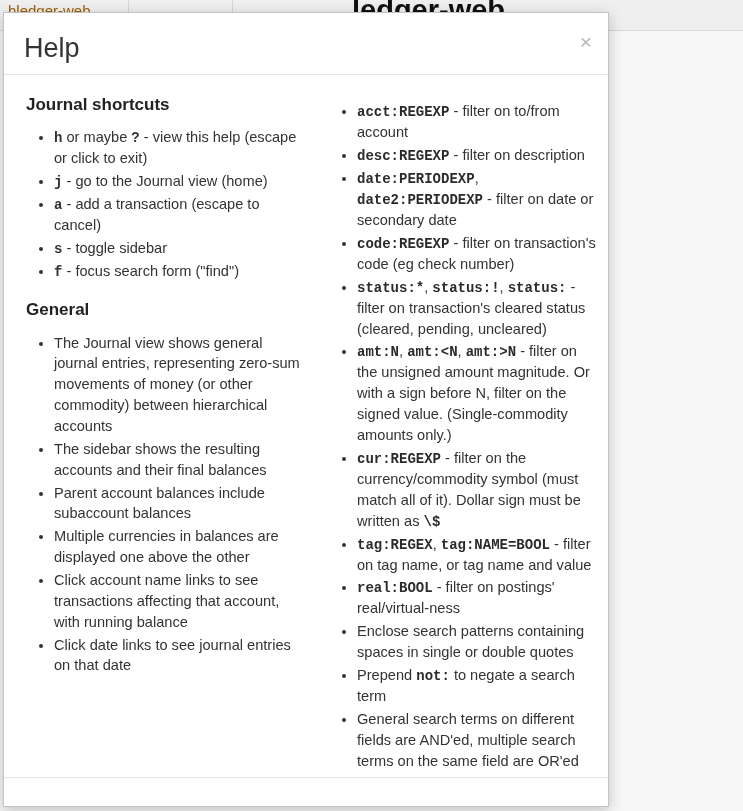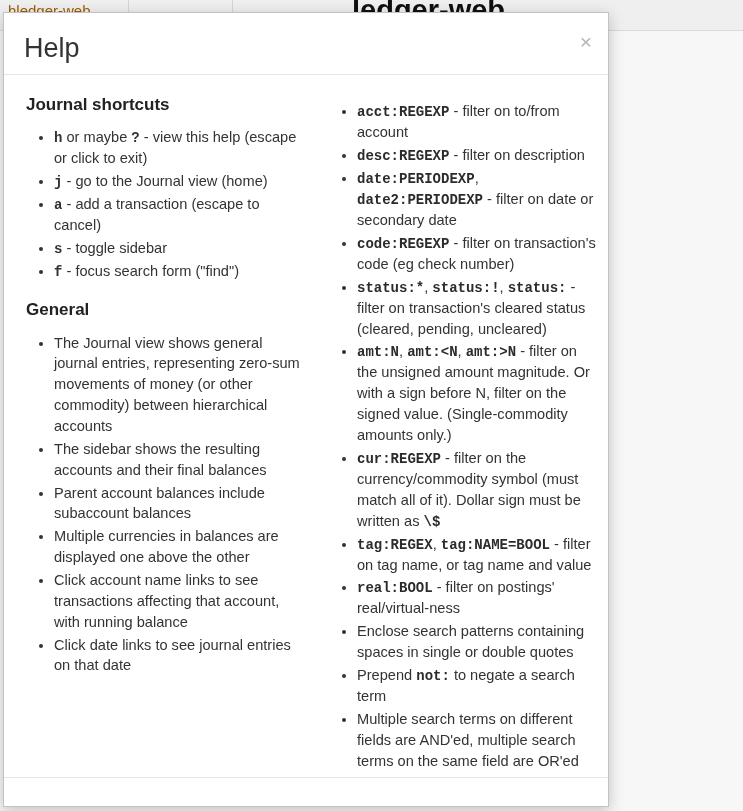--- a/index.html
+++ b/index.html
@@ -218,21 +218,21 @@
           <li><code>desc:REGEXP</code> - filter on description</li>
           <li><code>date:PERIODEXP</code>, <code>date2:PERIODEXP</code> - filter on date or secondary date</li>
           <li><code>code:REGEXP</code> - filter on transaction's code (eg check number)</li>
           <li><code>status:*</code>, <code>status:!</code>, <code>status:</code> - filter on transaction's cleared status (cleared, pending, uncleared)</li>
           <li><code>amt:N</code>, <code>amt:&lt;N</code>, <code>amt:&gt;N</code> - filter on the unsigned amount magnitude. Or with a sign before N, filter on the signed value. (Single-commodity amounts only.)</li>
           <li><code>cur:REGEXP</code> - filter on the currency/commodity symbol (must match all of it). Dollar sign must be written as <code>\$</code></li>
           <li><code>tag:REGEX</code>, <code>tag:NAME=BOOL</code> - filter on tag name, or tag name and value</li>
           <li><code>real:BOOL</code> - filter on postings' real/virtual-ness</li>
           <li>Enclose search patterns containing spaces in single or double quotes</li>
           <li>Prepend <code>not:</code> to negate a search term</li>
-          <li>Multiple search terms on different fields are AND'ed, multiple search terms on the same field are OR'ed</li>
+          <li>General search terms on different fields are AND'ed, multiple search terms on the same field are OR'ed</li>
           <li>These search terms also work with command-line hledger</li>
         </ul>
     </div>
 
   </div>
 
   <div id="modal-footer"></div>
 </div>
 
 </body></html>

